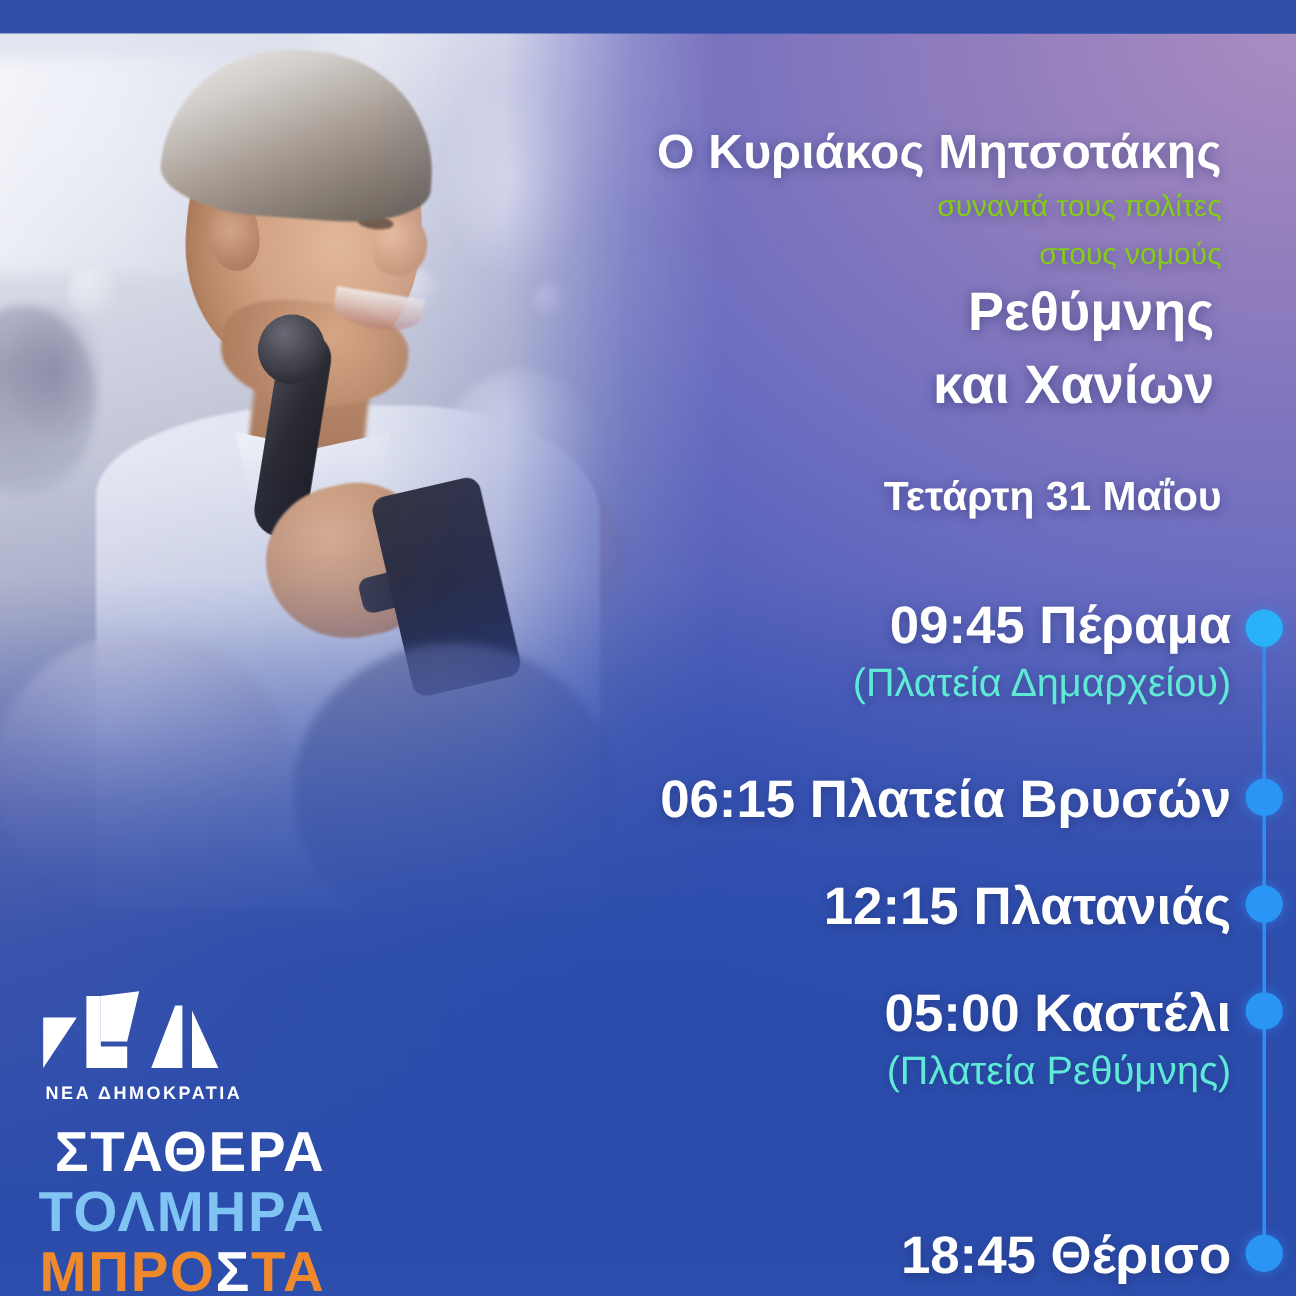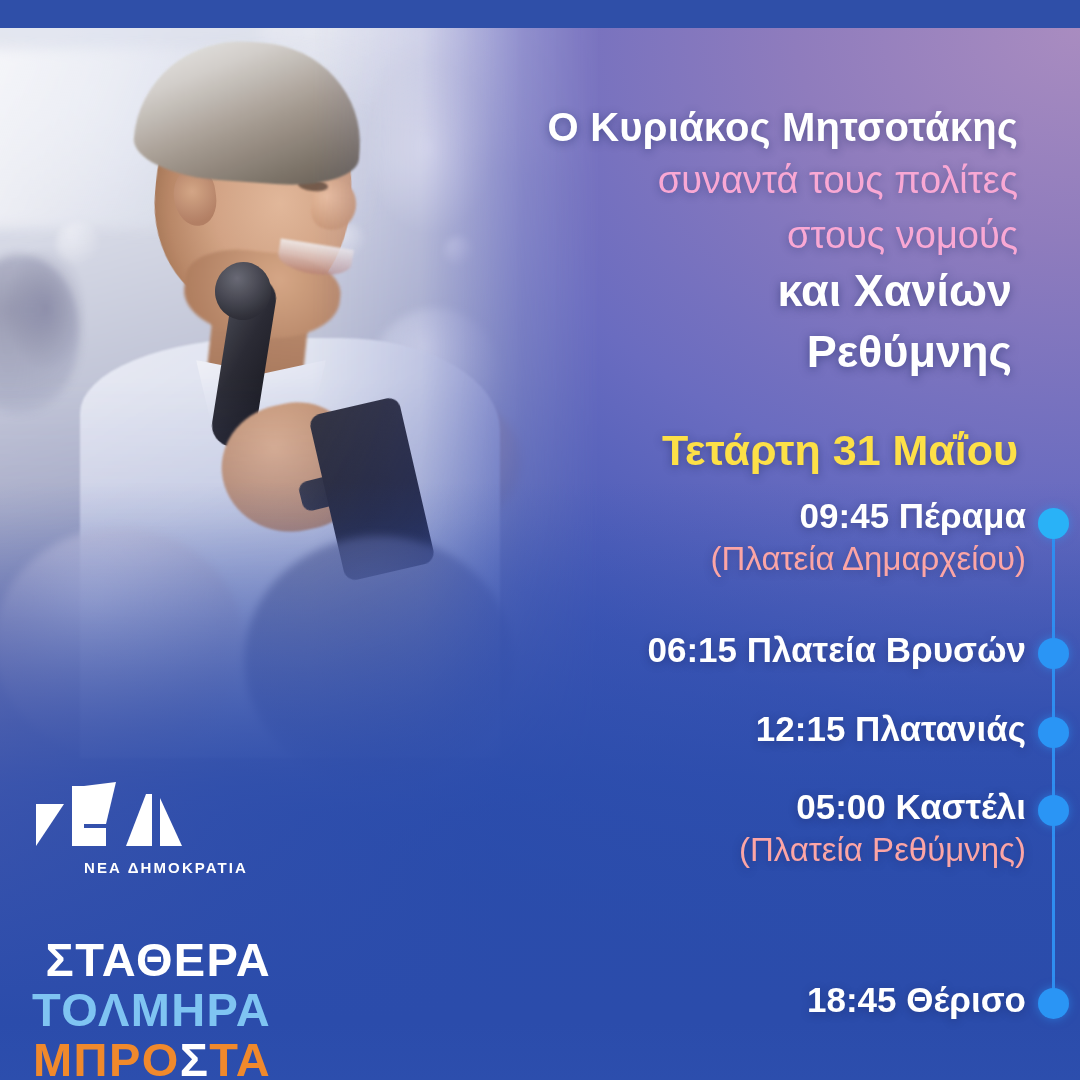--- a/index.html
+++ b/index.html
@@ -222,42 +222,42 @@
   }
 
   .headline {
     margin-top:78px;
     font-size:40px; font-weight:bold; color:#ffffff;
     letter-spacing:.2px; line-height:1.06;
     text-shadow:0 2px 10px rgba(25,35,90,.45);
   }
   .subline {
     margin-top:10px;
-    font-size:38px; font-weight:400; color:#f9a8d4;
+    font-size:25px; font-weight:400; color:#84cc16;
     line-height:1.18;
     text-shadow:0 2px 9px rgba(25,35,90,.4);
   }
   .region {
     margin-top:6px;
     font-size:45px; font-weight:bold; color:#ffffff;
     line-height:1.22;
     text-shadow:0 2px 10px rgba(25,35,90,.5);
   }
   .region .hl {
     position:relative; display:inline-block; padding:0 6px;
   }
   .region .hl::before {
     content:""; position:absolute;
     left:-4px; right:-4px; bottom:1px; height:17px;
     background:#2f63d6; border-radius:9px; z-index:-1;
   }
 
   .date {
     margin-top:46px;
-    font-size:43px; font-weight:bold; color:#fde047;
+    font-size:34px; font-weight:bold; color:#ffffff;
     text-shadow:0 2px 10px rgba(25,35,90,.45);
   }
 
   
   .schedule {
     position:absolute; right:-20px; top:468px;
     width:640px;
   }
   .timeline-line {
     position:absolute; right:45px; top:22px; bottom:22px;
@@ -269,39 +269,39 @@
     text-align:right;
   }
   .stop .dot {
     position:absolute; right:31px; top:var(--dot-top, 10px);
     width:31px; height:31px; border-radius:50%;
     background:#2a95f5;
     box-shadow:0 0 10px rgba(42,149,245,.55);
   }
   .stop.first .dot { background:#29b2f7; }
   .stop .time-place {
-    font-size:35px; font-weight:bold; color:#ffffff;
+    font-size:44px; font-weight:bold; color:#ffffff;
     line-height:1.16;
     text-shadow:0 2px 8px rgba(25,35,90,.4);
   }
   .stop .venue {
-    font-size:33px; font-weight:400; color:#fca5a5;
+    font-size:33px; font-weight:400; color:#5eead4;
     line-height:1.2; margin-top:2px;
     text-shadow:0 2px 8px rgba(25,35,90,.35);
   }
   .s1 { margin-top:0; }
   .s2 { margin-top:52px; }
   .s3 { margin-top:38px; }
   .s4 { margin-top:38px; }
   .s5 { margin-top:110px; }
 
   
   .logo-block {
-    position:absolute; left:34px; top:752px;
-    width:260px; text-align:center;
+    position:absolute; left:34px; top:796px;
+    width:260px; text-align:left;
   }
   .logo-mark { display:block; }
   .logo-name {
     margin-top:7px; margin-left:4px;
     font-size:15px; font-weight:bold; color:#ffffff;
     letter-spacing:2.1px;
   }
 
   
   .slogan {
@@ -356,24 +356,24 @@
     <div class="crowd-head ch2"></div>
   </div>
 
   <div class="bg-blue-bottom"></div>
 
   <div class="content">
     <div class="headline">Ο Κυριάκος Μητσοτάκης</div>
     <div class="subline">συναντά τους πολίτες</div>
     <div class="subline">στους νομούς</div>
     <div class="region">
+      <span class="hl">Ρεθύμνης</span>
+    </div>
+    <div class="region">
       <span class="hl">και Χανίων</span>
-    </div>
-    <div class="region">
-      <span class="hl">Ρεθύμνης</span>
     </div>
     <div class="date">Τετάρτη 31 Μαΐου</div>
   </div>
 
   <div class="schedule">
     <div class="timeline-line"></div>
 
     <div class="stop first s1">
       <span class="dot" style="--dot-top:12px;"></span>
       <div class="time-place">09:45 Πέραμα</div>

